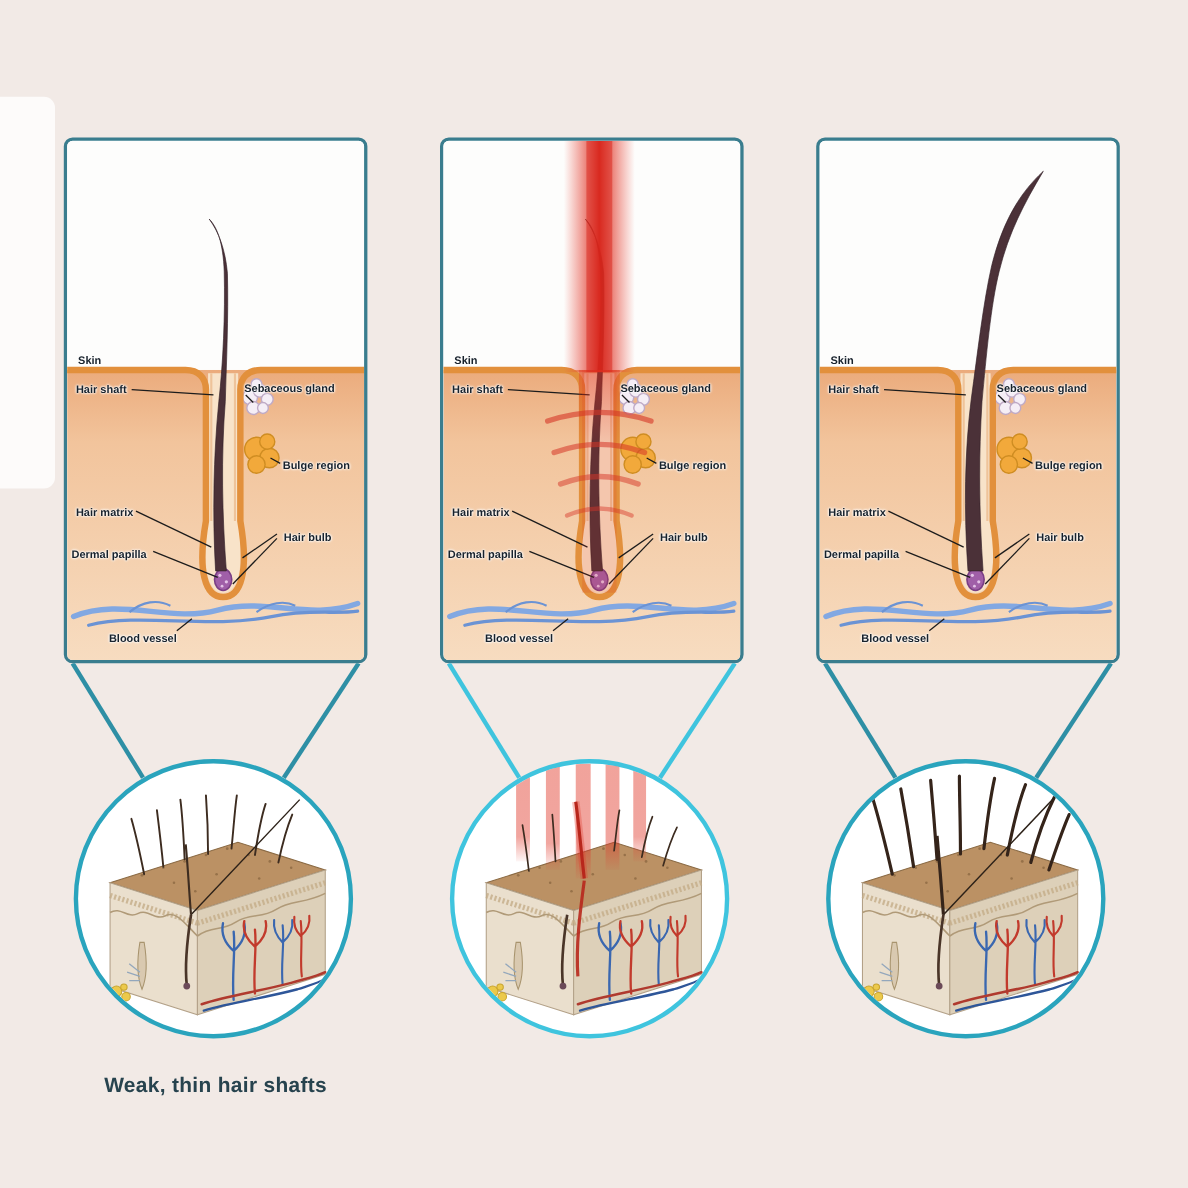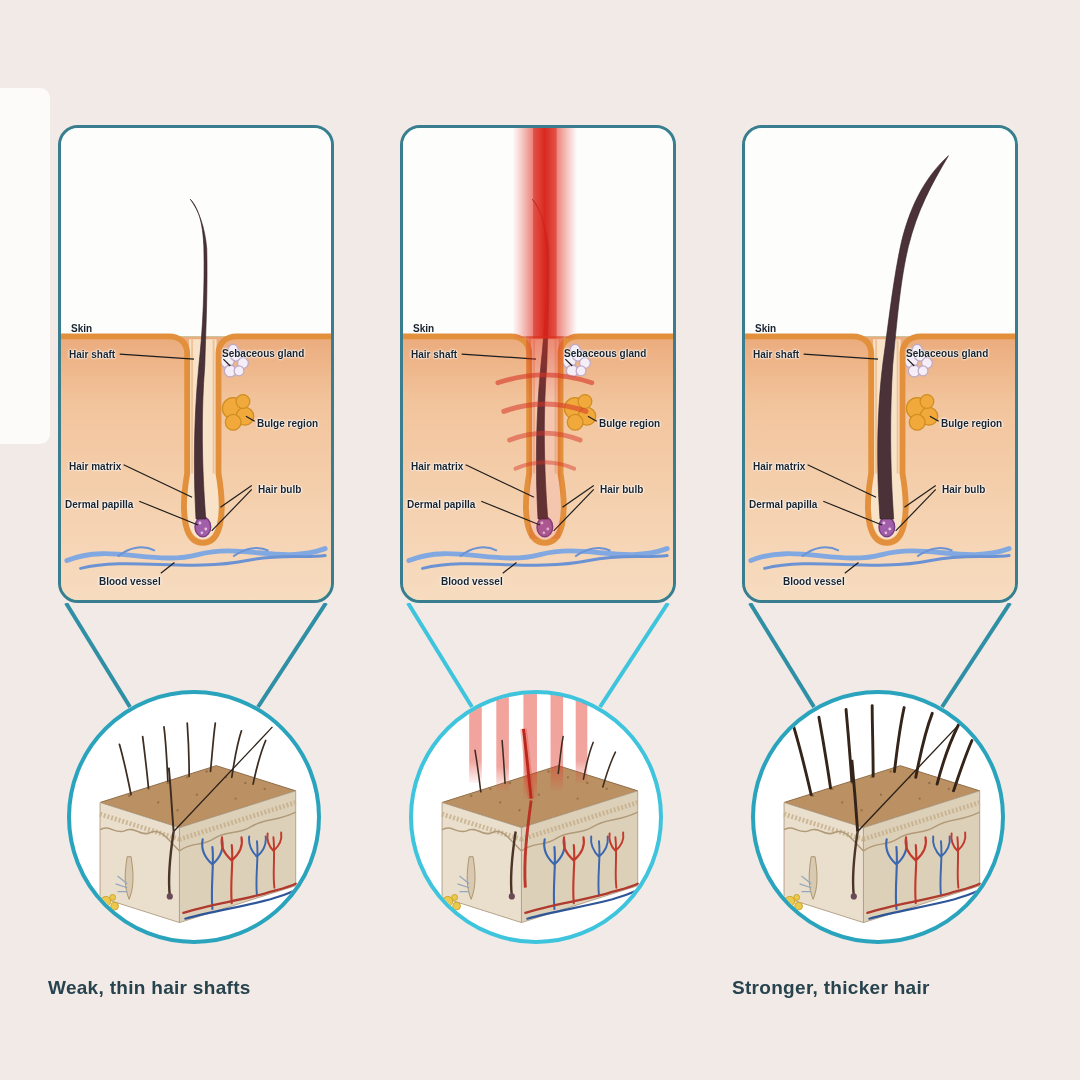--- a/index.html
+++ b/index.html
@@ -4,36 +4,36 @@
 <style>
   * { margin:0; padding:0; box-sizing:border-box; }
   html,body { width:1080px; height:1080px; }
   body { background:#f2eae6; font-family:"Liberation Sans", sans-serif; position:relative; overflow:hidden; }
 
   .artifact { position:absolute; left:0; top:88px; width:50px; height:356px;
               background:rgba(255,255,255,.8); border-radius:0 10px 10px 0; }
 
   .col { position:absolute; top:125px; width:276px; height:920px; }
 
-  .panel { position:relative; width:276px; height:478px; background:#5eead4;
-           border:3px solid #3a7d8e; border-radius:20px; overflow:hidden; }
+  .panel { position:relative; width:276px; height:478px; background:#ffffff;
+           border:3px solid #3a7d8e; border-radius:8px; overflow:hidden; }
   .panel > svg { position:absolute; inset:0; width:100%; height:100%; }
 
   .lbl { position:absolute; font-size:10px; font-weight:bold; color:#18222c; line-height:12px;
          white-space:nowrap; z-index:3;
          text-shadow:0 0 2px #fff, 0 0 2px #fff, 0 0 3px #fff; }
 
   .connector { position:absolute; left:0; top:478px; width:276px; height:110px; }
 
   .circleWrap { position:absolute; top:565px; left:9px; width:254px; height:254px;
                 border-radius:50%; background:#fff; border:4px solid #2aa4bd; overflow:hidden; }
   .circleWrap.cyan { border-color:#3fc4de; }
   .circleWrap svg { width:100%; height:100%; display:block; }
 
-  .caption { position:absolute; top:852px; left:-10px; width:296px; text-align:left;
+  .caption { position:absolute; top:852px; left:-10px; width:296px; text-align:center;
              font-size:19px; font-weight:bold; color:#27434e; letter-spacing:.3px; }
 </style>
 </head>
 <body>
 
 <svg width="0" height="0" style="position:absolute" aria-hidden="true">
 <defs>
   <linearGradient id="dermisGrad" x1="0" y1="0" x2="0" y2="1">
     <stop offset="0" stop-color="#ebab7c"></stop>
     <stop offset="0.25" stop-color="#f2c49c"></stop>
@@ -267,14 +267,13 @@
         <path d="M122,85 C122,56 121,32 121,12"></path>
         <path d="M144,80 C147,54 150,32 154,14"></path>
         <path d="M166,86 C171,60 176,38 183,20"></path>
         <path d="M188,93 C194,70 201,50 210,32"></path>
         <path d="M205,100 C211,82 217,64 224,48"></path>
       </g>
       <line x1="214" y1="28" x2="106" y2="142" stroke="#2c2118" stroke-width="1.4"></line>
       <path d="M106,142 C104,114 102,90 100,68" stroke="#35241a" stroke-width="3" fill="none"></path>
     </svg>
   </div>
-  <div class="caption">Stronger, thicker hair</div>
 </div>
 
 </body></html>

